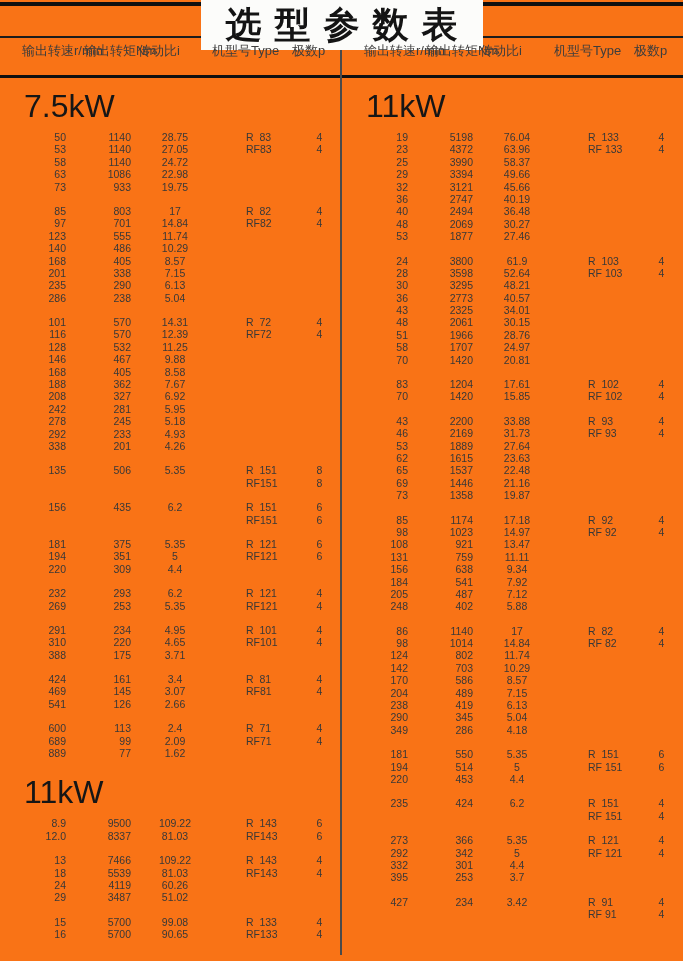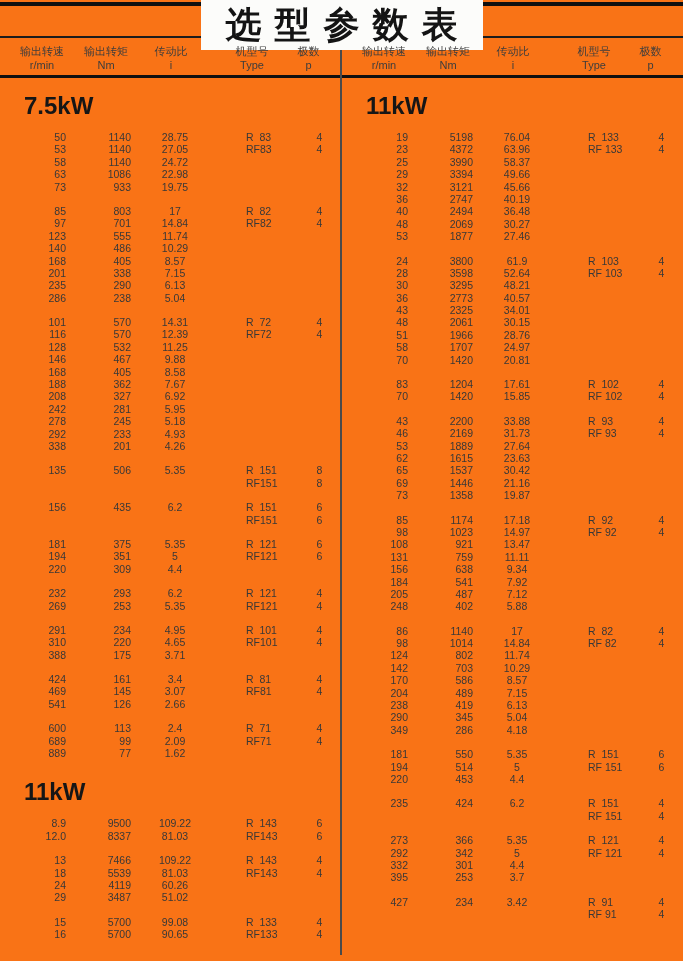--- a/index.html
+++ b/index.html
@@ -23,35 +23,35 @@
     background:#fcfcfa;
     padding:0 12px;
     font-size:36px; font-weight:bold; color:#141414;
     letter-spacing:13px; text-indent:13px;
     line-height:50px;
   }
 
   .header-row { position:absolute; top:44px; left:0; width:683px; display:flex; z-index:2; }
   .hgroup { width:341px; display:flex; flex-shrink:0; }
   .hgroup + .hgroup { margin-left:1px; }
-  .hcell { display:flex; flex-direction:column; align-items:center; box-sizing:border-box;
-           font-size:11px; color:#3d3d3d; line-height:14px; }
+  .hcell { display:flex; align-items:center; box-sizing:border-box;
+           font-size:13px; color:#3d3d3d; line-height:14px; }
   .hcell span { white-space:nowrap; }
   .hc-speed  { width:62px; padding-left:22px; }
   .hc-torque { width:66px; padding-left:22px; }
   .hc-ratio  { width:76px; padding-left:10px; }
   .hc-type   { width:88px; padding-left:8px; }
   .hc-poles  { width:49px; padding-right:16px; }
 
   .col-body { position:absolute; top:84px; width:341px; }
   .col-left  { left:0; }
   .col-right { left:342px; }
 
   .section-title {
-    font-size:24px; font-weight:bold; color:#161616;
+    font-size:32px; font-weight:normal; color:#161616;
     margin:7px 0 10px 24px; line-height:30px;
   }
   .block { margin-bottom:12px;padding-left:9px; }
   .block + .section-title { margin-top:18px; }
 
   .row { display:flex; height:12.4px; line-height:12.4px; font-size:10.5px; }
   .cell { flex-shrink:0; box-sizing:border-box; white-space:pre; }
   .c-speed  { width:62px; text-align:right; padding-right:5px; }
   .c-torque { width:66px; text-align:right; padding-right:6px; }
   .c-ratio  { width:76px; text-align:center; }
@@ -673,21 +673,21 @@
         <div class="row">
           <span class="cell c-speed">62</span>
           <span class="cell c-torque">1615</span>
           <span class="cell c-ratio">23.63</span>
           <span class="cell c-type"></span>
           <span class="cell c-poles"></span>
         </div>
         <div class="row">
           <span class="cell c-speed">65</span>
           <span class="cell c-torque">1537</span>
-          <span class="cell c-ratio">30.42</span>
+          <span class="cell c-ratio">22.48</span>
           <span class="cell c-type"></span>
           <span class="cell c-poles"></span>
         </div>
         <div class="row">
           <span class="cell c-speed">69</span>
           <span class="cell c-torque">1446</span>
           <span class="cell c-ratio">21.16</span>
           <span class="cell c-type"></span>
           <span class="cell c-poles"></span>
         </div>

